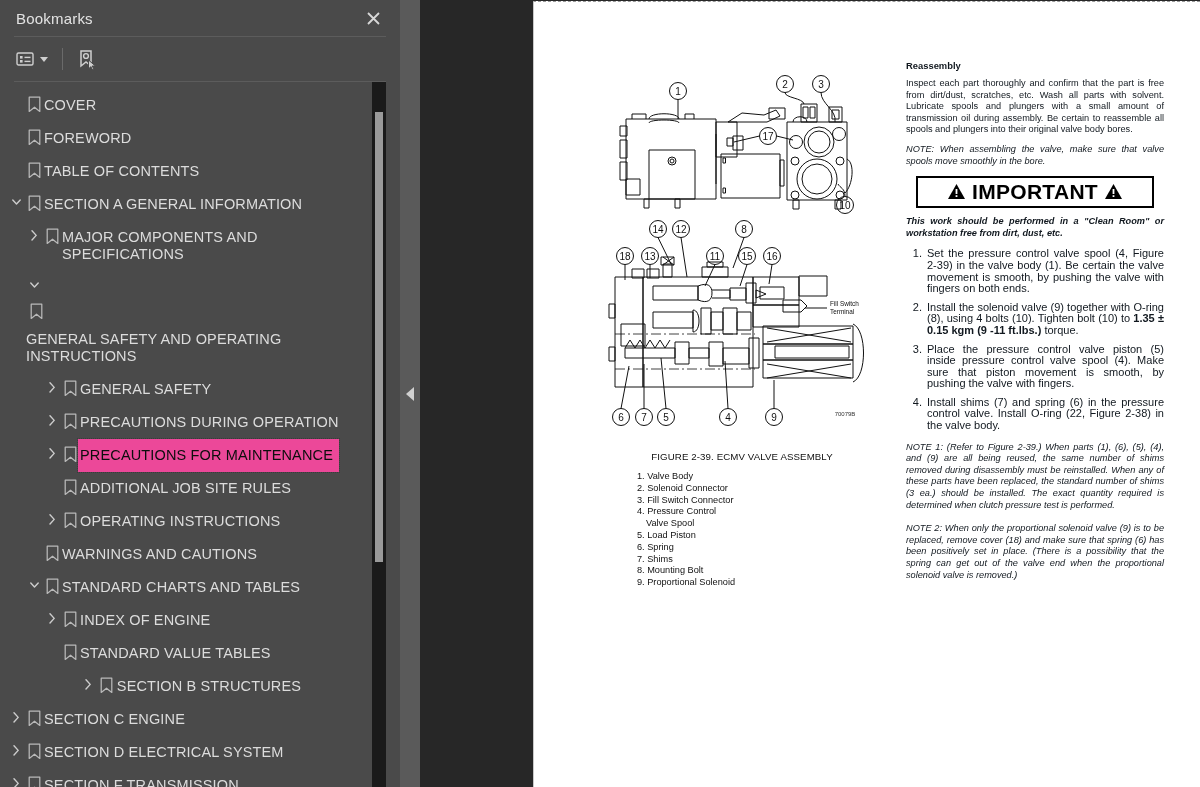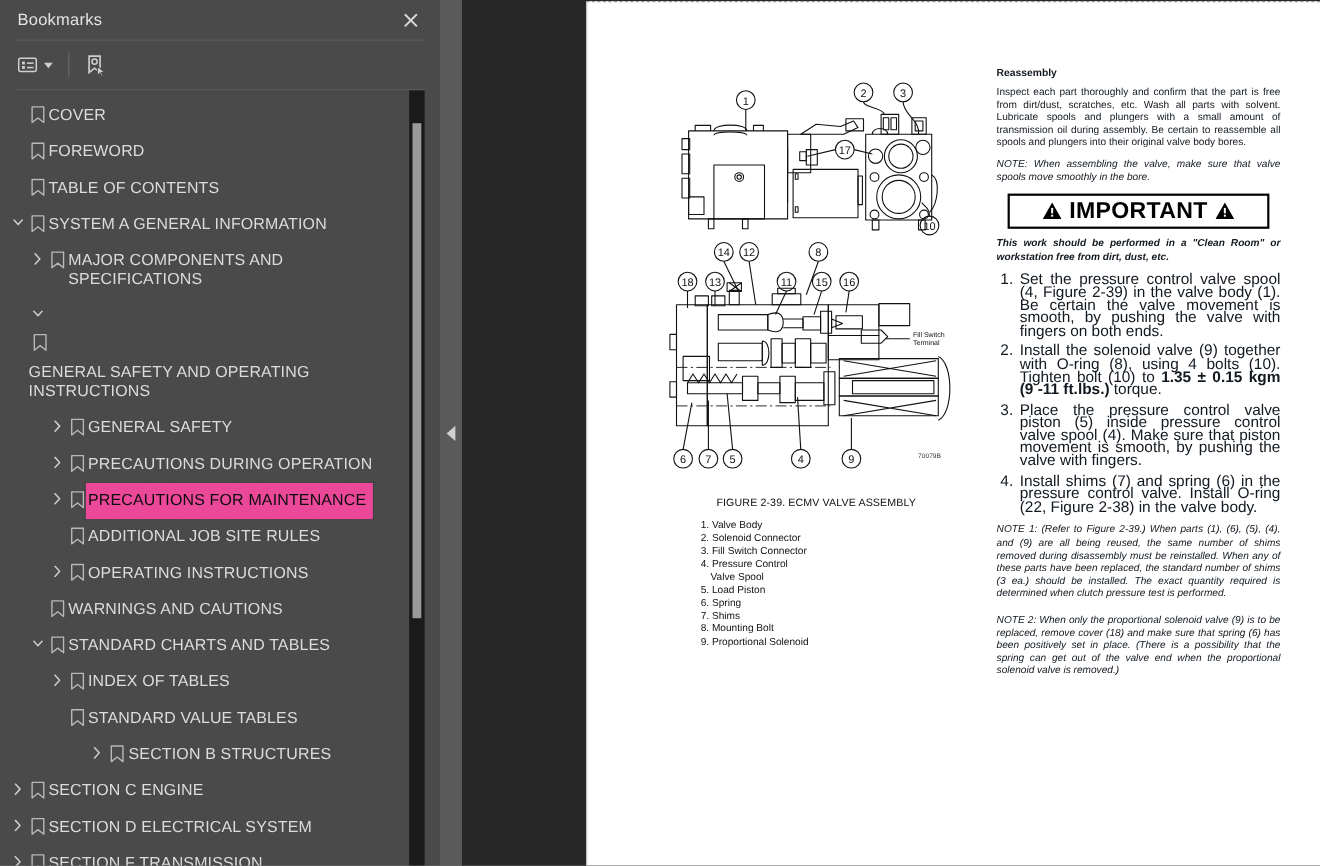--- a/index.html
+++ b/index.html
@@ -142,21 +142,21 @@
   .r-note{font-size:9.2px;line-height:11.6px;font-style:italic;text-align:justify;margin-bottom:9px;}
   .imp-box{
     border:2px solid #000;margin:4px 10px 8px 10px;padding:3px 0 4px 0;
     display:flex;align-items:center;justify-content:center;gap:7px;
     background:#fff;
   }
   .imp-text{font-size:21px;font-weight:bold;letter-spacing:.3px;color:#000;line-height:1;}
   .warn-tri{display:block;}
   .r-bold-it{font-size:9.2px;line-height:11.6px;font-style:italic;font-weight:bold;text-align:justify;margin-bottom:9px;}
   ol.steps{margin:0 0 10px 0;padding-left:19px;}
-  ol.steps li{font-size:14px;line-height:11.6px;text-align:justify;margin-bottom:7px;padding-left:2px;}
+  ol.steps li{font-size:11px;line-height:11.6px;text-align:justify;margin-bottom:7px;padding-left:2px;}
   ol.steps li b{font-weight:bold;}
   ul.bullets{margin:12px 0 14px 0;padding-left:12px;list-style:none;}
   ul.bullets li{font-size:9.2px;line-height:11.6px;margin-bottom:7px;position:relative;}
   ul.bullets li:before{content:"\2022";position:absolute;left:-9px;top:0;}
   .r-note2{font-size:9.2px;line-height:11.6px;font-style:italic;text-align:justify;margin-bottom:12px;}
   .fill-lbl{font-size:6.4px;line-height:7.6px;fill:#111;}
 </style>
 </head>
 <body>
 
@@ -229,21 +229,21 @@
             <div class="bm-twisty">
               <svg width="9" height="11" viewBox="0 0 9 11">
                 <path d="M0.8 3 L4.5 7 L8.2 3" stroke="#cdcdcd" stroke-width="1.4" fill="none" stroke-linecap="round" stroke-linejoin="round"></path>
               </svg>
             </div>
             <div class="bm-bookmark">
               <svg width="13" height="17" viewBox="0 0 13 17">
                 <path d="M1.2 1.2 h10.6 v14.2 l-5.3 -4.2 l-5.3 4.2 z" stroke="#b9b9b9" stroke-width="1.25" fill="none" stroke-linejoin="round"></path>
               </svg>
             </div>
-            <div class="bm-label">SYSTEM A GENERAL INFORMATION</div>
+            <div class="bm-label">SECTION A GENERAL INFORMATION</div>
           </div>
           <div class="bm-row" style="padding-left: 26px;">
             <div class="bm-twisty">
               <svg width="9" height="11" viewBox="0 0 9 11">
                 <path d="M2 0.8 L6.2 5.4 L2 10" stroke="#cdcdcd" stroke-width="1.4" fill="none" stroke-linecap="round" stroke-linejoin="round"></path>
               </svg>
             </div>
             <div class="bm-bookmark">
               <svg width="13" height="17" viewBox="0 0 13 17">
                 <path d="M1.2 1.2 h10.6 v14.2 l-5.3 -4.2 l-5.3 4.2 z" stroke="#b9b9b9" stroke-width="1.25" fill="none" stroke-linejoin="round"></path>
@@ -353,21 +353,21 @@
             <div class="bm-twisty">
               <svg width="9" height="11" viewBox="0 0 9 11">
                 <path d="M2 0.8 L6.2 5.4 L2 10" stroke="#cdcdcd" stroke-width="1.4" fill="none" stroke-linecap="round" stroke-linejoin="round"></path>
               </svg>
             </div>
             <div class="bm-bookmark">
               <svg width="13" height="17" viewBox="0 0 13 17">
                 <path d="M1.2 1.2 h10.6 v14.2 l-5.3 -4.2 l-5.3 4.2 z" stroke="#b9b9b9" stroke-width="1.25" fill="none" stroke-linejoin="round"></path>
               </svg>
             </div>
-            <div class="bm-label">INDEX OF TABLES</div>
+            <div class="bm-label">INDEX OF ENGINE</div>
           </div>
           <div class="bm-row" style="padding-left: 44px;">
             <div class="bm-twisty"></div>
             <div class="bm-bookmark">
               <svg width="13" height="17" viewBox="0 0 13 17">
                 <path d="M1.2 1.2 h10.6 v14.2 l-5.3 -4.2 l-5.3 4.2 z" stroke="#b9b9b9" stroke-width="1.25" fill="none" stroke-linejoin="round"></path>
               </svg>
             </div>
             <div class="bm-label">STANDARD VALUE TABLES</div>
           </div>

